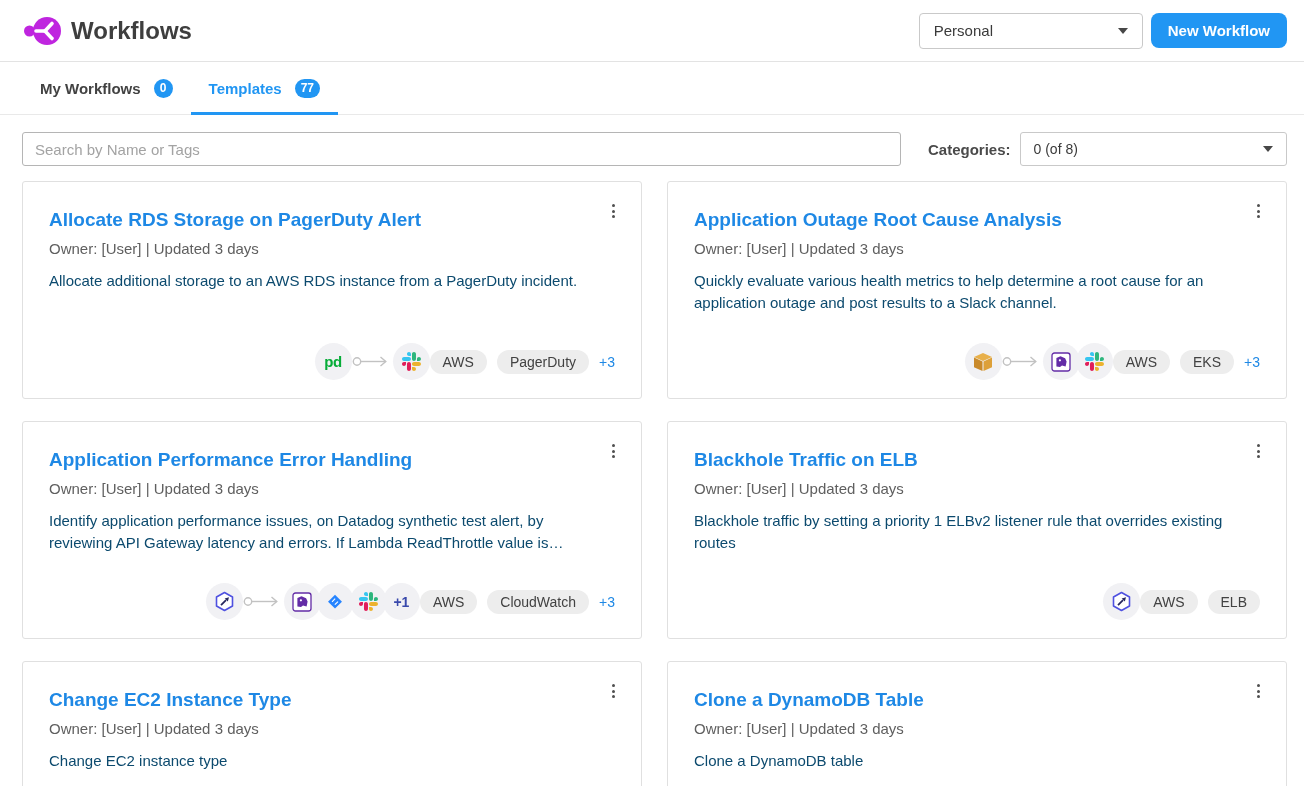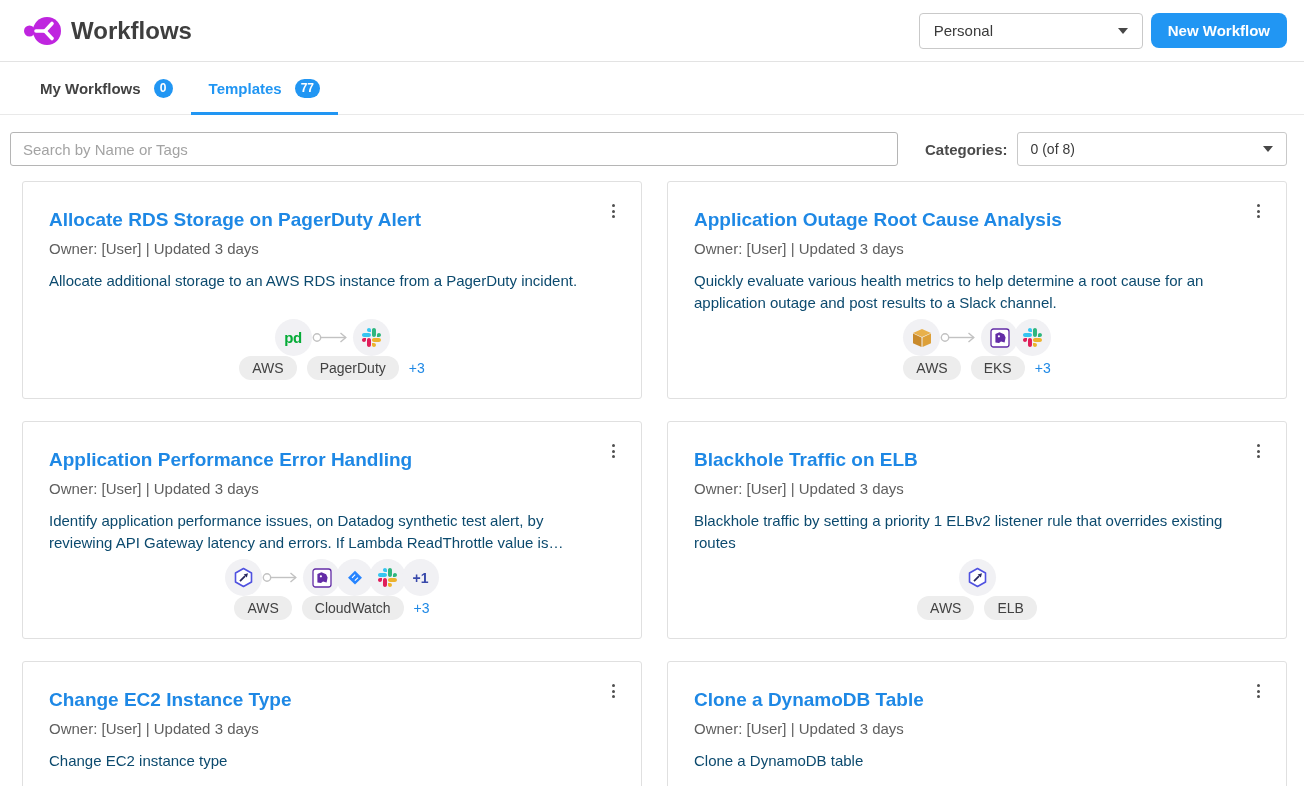--- a/index.html
+++ b/index.html
@@ -17,33 +17,33 @@
   .btn-primary { background:#2196f3; color:#fff; font-weight:700; font-size:15px; border:none; border-radius:8px; height:35px; padding:0 17px; cursor:pointer; font-family:"Liberation Sans", sans-serif; }
 
   
   .tabs { display:flex; padding-left:22px; height:53px; border-bottom:1px solid #e9e9e9; }
   .tab { display:flex; align-items:center; gap:13px; padding:0 18px; font-size:15px; font-weight:700; color:#424242; position:relative; cursor:pointer; }
   .tab.active { color:#2196f3; }
   .tab.active::after { content:""; position:absolute; left:0; right:0; bottom:-1px; height:3px; background:#2196f3; }
   .tab-badge { background:#2196f3; color:#fff; font-size:12px; font-weight:700; min-width:19px; height:19px; padding:0 6px; border-radius:10px; display:flex; align-items:center; justify-content:center; }
 
   
-  .filters { display:flex; align-items:center; padding:17px 17px 0 10px; }
+  .filters { display:flex; align-items:center; padding:17px 17px 0 22px; }
   .search-input { width:888px; height:34px; border:1px solid #b5b5b5; border-radius:3px; padding:0 12px; font-size:15px; color:#333; font-family:"Liberation Sans", sans-serif; outline:none; }
   .search-input::placeholder { color:#a3a3a3; }
   .categories-label { margin-left:27px; font-size:15px; font-weight:700; color:#4a4a4a; white-space:nowrap; }
   .categories-select { width:270px; height:34px; padding:0 13px; margin-left:9px; border-radius:3px; font-size:14px; }
 
   
   .grid { display:grid; grid-template-columns:620px 620px; column-gap:25px; row-gap:22px; margin:15px 0 0 22px; }
   .card { position:relative; border:1px solid #e0e0e0; border-radius:3px; background:#fff; height:218px; padding:25px 26px 18px; display:flex; flex-direction:column; }
   .card-title { font-size:19px; font-weight:700; color:#1e88e5; cursor:pointer; line-height:25px; }
   .card-meta { font-size:15px; color:#5f5f5f; margin-top:8px; }
   .card-desc { font-size:15px; color:#0c4a6e; margin-top:13px; line-height:22px; padding-right:10px; }
-  .card-footer { margin-top:auto; display:flex; align-items:center; justify-content:flex-end; min-height:37px;flex-direction:column; }
+  .card-footer { margin-top:auto; display:flex; align-items:center; justify-content:flex-end; min-height:37px; }
   .icons-row { display:flex; align-items:center; }
   .icon-circle { width:37px; height:37px; border-radius:50%; background:#f1f1f4; display:flex; align-items:center; justify-content:center; flex:none; }
   .icon-circle + .icon-circle { margin-left:-4px; }
   .pd-text { color:#06ac38; font-weight:700; font-size:15px; letter-spacing:-0.5px; }
   .overflow-label { color:#3949ab; font-size:14px; font-weight:600; }
   .connector { flex:none; margin-right:1px; }
   .tags-row { display:flex; align-items:center; gap:10px; }
   .tag-chip { background:#ededed; color:#424242; font-size:14px; padding:4px 13px; border-radius:15px; white-space:nowrap; cursor:pointer; }
   .more-tags { color:#1e88e5; font-size:14px; cursor:pointer; }
   .dots-menu { position:absolute; top:17px; right:19px; display:flex; flex-direction:column; align-items:center; gap:2.5px; padding:5px 7px; cursor:pointer; }

